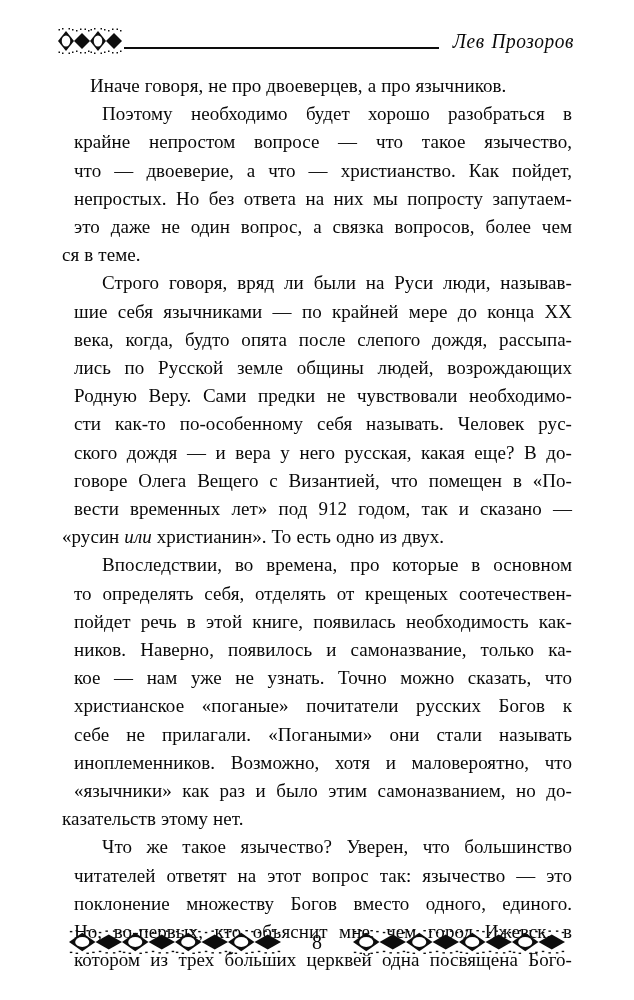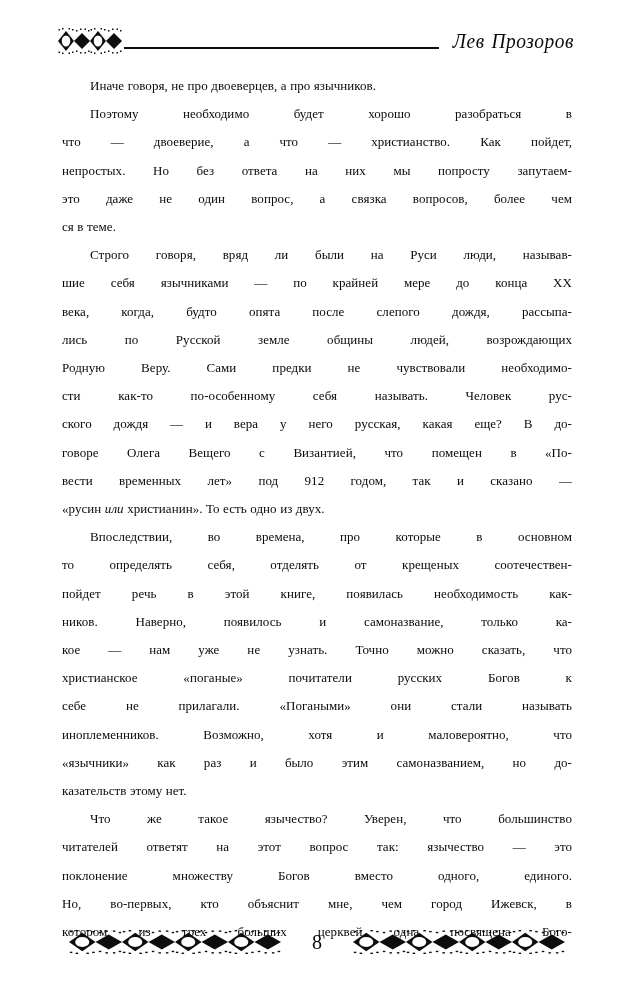--- a/index.html
+++ b/index.html
@@ -69,21 +69,21 @@
   
   .body-text {
     position: absolute;
     left: 62px;
     top: 72px;
     width: 510px;
   }
 
   .para {
     margin: 0;
-    font-size: 13px;
+    font-size: 19px;
     line-height: 28.2px;
     text-align: justify;
     text-indent: 28px;
     letter-spacing: 0.05px;
     word-spacing: 0.2px;
     color: #090909;
     -webkit-hyphens: none;
     hyphens: none;
   }
 
@@ -93,20 +93,21 @@
   .line {
     display: block;
     text-indent: 0;
   }
   .line.indent { text-indent: 28px; }
 
   
   .line.j {
     text-align: justify;
     text-align-last: justify;
+    margin-left: 12px;
   }
   .line.last {
     text-align: left;
     text-align-last: left;
   }
 
   em.it {
     font-style: italic;
   }
 
@@ -181,20 +182,21 @@
   </div>
 
   <div class="body-text">
 
     <p class="para">
       <span class="line indent last">Иначе говоря, не про двоеверцев, а про язычников.</span>
     </p>
 
     <p class="para">
       <span class="line indent j">Поэтому необходимо будет хорошо разобраться в</span>
+      <span class="line j">крайне непростом вопросе — что такое язычество,</span>
       <span class="line j">что — двоеверие, а что — христианство. Как пойдет,</span>
       <span class="line j">непростых. Но без ответа на них мы попросту запутаем-</span>
       <span class="line j">это даже не один вопрос, а связка вопросов, более чем</span>
       <span class="line last">ся в теме.</span>
     </p>
 
     <p class="para">
       <span class="line indent j">Строго говоря, вряд ли были на Руси люди, называв-</span>
       <span class="line j">шие себя язычниками — по крайней мере до конца XX</span>
       <span class="line j">века, когда, будто опята после слепого дождя, рассыпа-</span>

